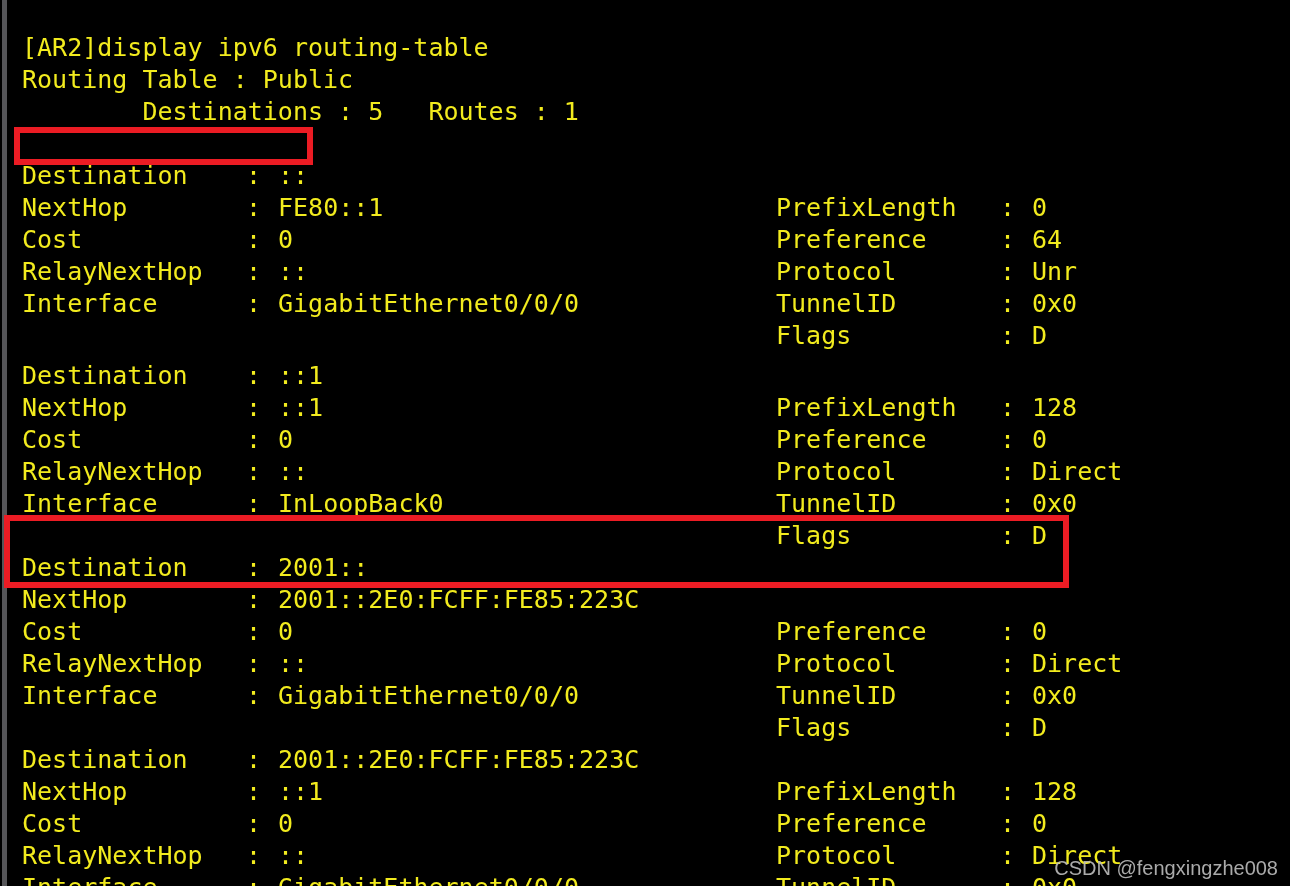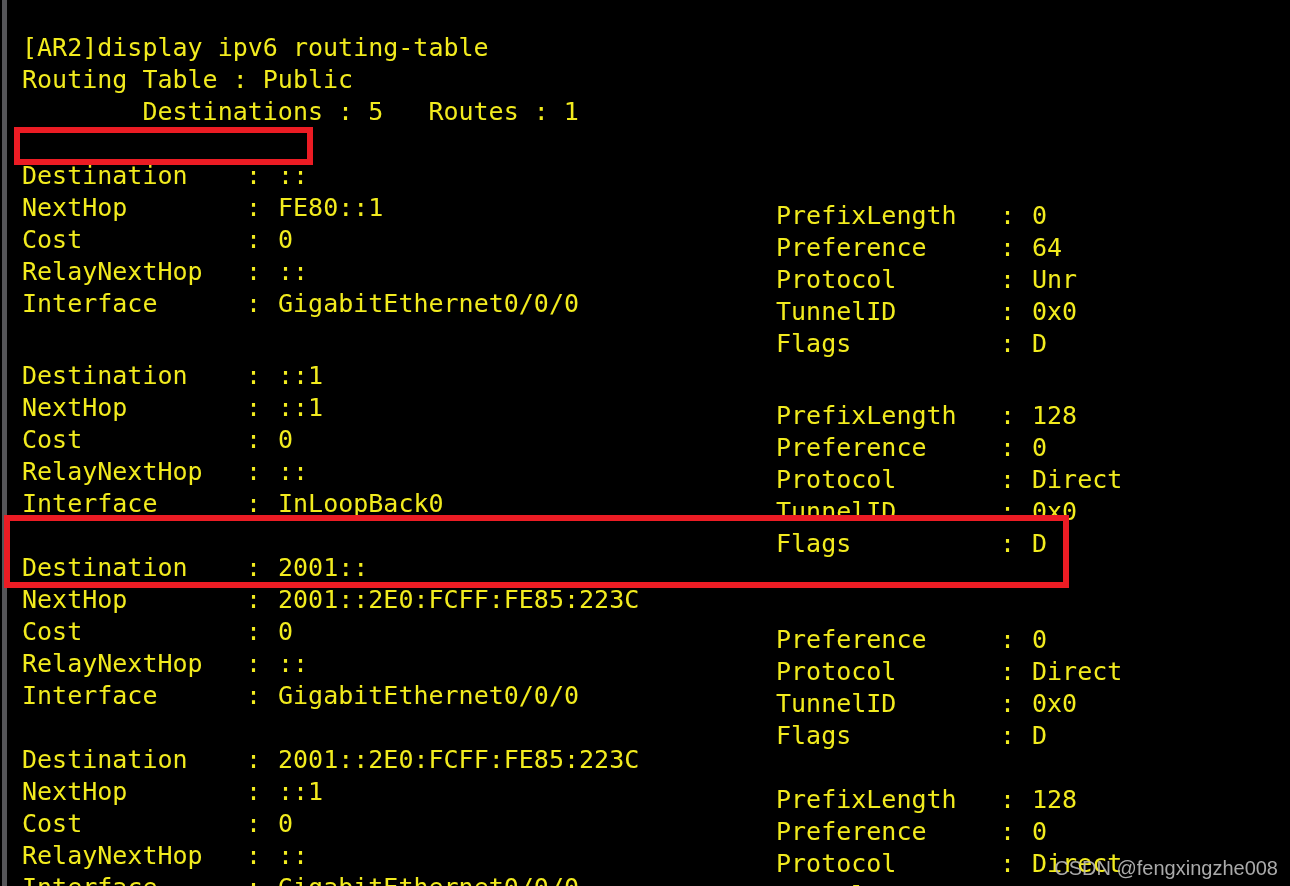--- a/index.html
+++ b/index.html
@@ -44,21 +44,20 @@
   }
   .col-left {
     position: absolute;
     left: 22px;
     white-space: pre;
   }
   .col-right {
     position: absolute;
     left: 776px;
     white-space: pre;
-    margin-top: 8px;
   }
   .lbl { display: inline-block; width: 224px; }
   .sep { display: inline-block; width: 32px; }
   .val { }
 
   .redbox {
     position: absolute;
     border: 6px solid #ec1c24;
     box-sizing: border-box;
     pointer-events: none;

